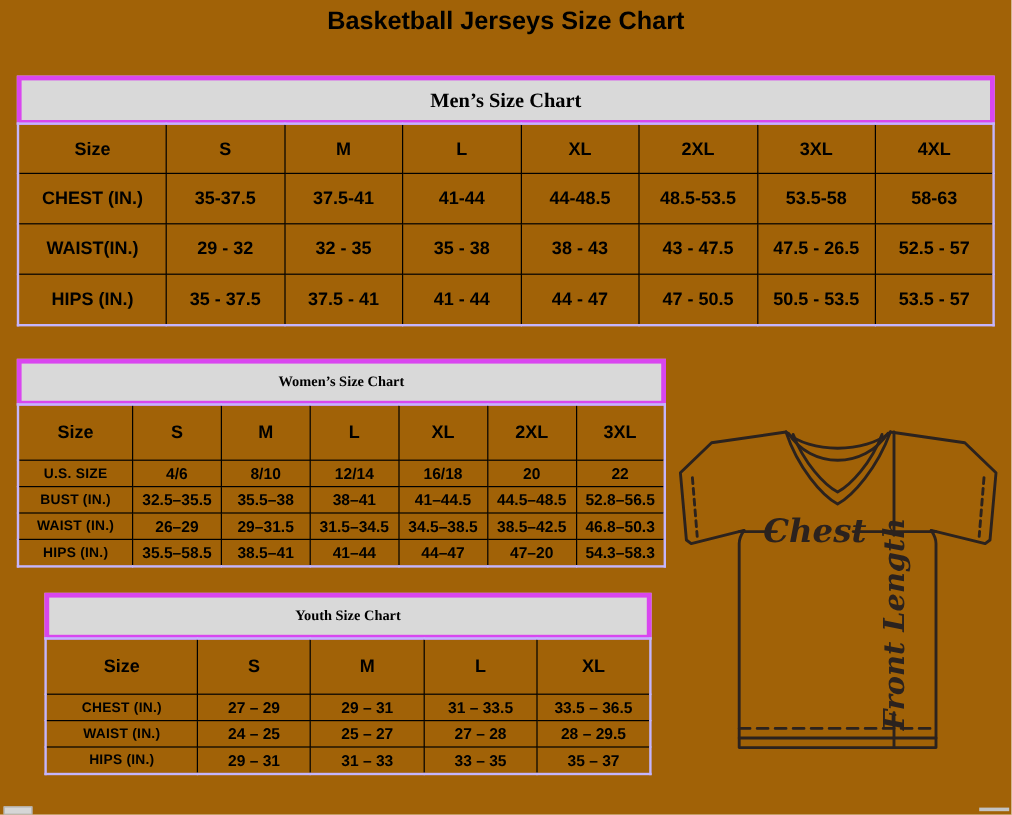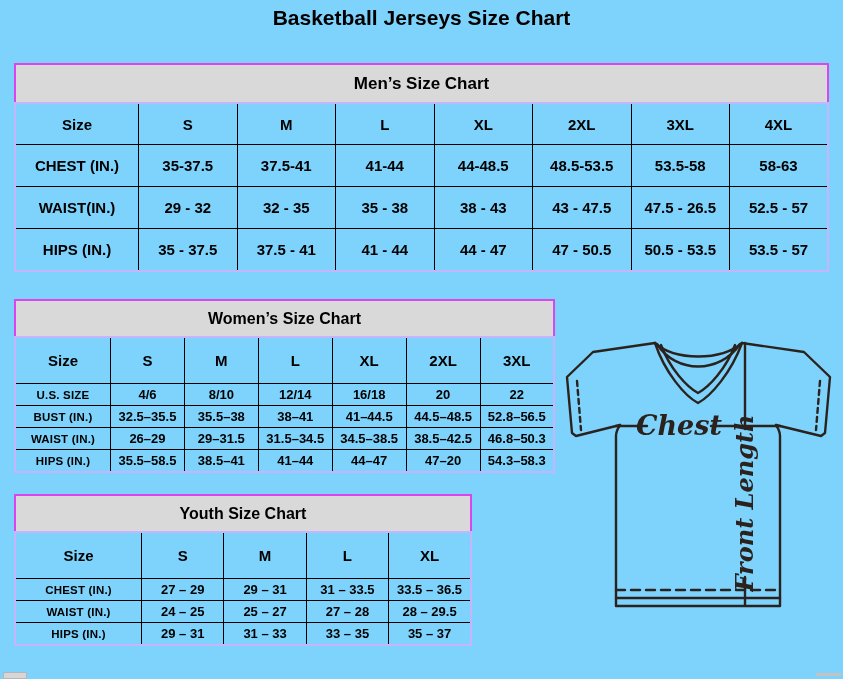--- a/index.html
+++ b/index.html
@@ -1,54 +1,54 @@
 <!DOCTYPE html>
 <html style="--header-bg: #d9d9d9;"><head>
 <meta charset="utf-8">
 <style>
   html,body { margin:0; padding:0; background:#fff; }
   .page {
-    position:relative; width:843px; height:679px; background:#7dd3fc;
+    position:relative; width:843px; height:679px; background:#a16207;
     font-family:"Liberation Sans", sans-serif; color:#000; overflow:hidden;
   }
   .page-title {
     position:absolute; top:6px; left:0; width:100%;
     text-align:center; font-size:21px; font-weight:bold; margin:0;
   }
   .chart-block { position:absolute; left:14px; }
   .band {
-    box-sizing:border-box; border:2px solid #d946ef; background:var(--header-bg,#d9d9d9);
-    text-align:center; font-weight:bold; display:flex; align-items:center; justify-content:center;
+    box-sizing:border-box; border:4px solid #d946ef; background:var(--header-bg,#d9d9d9);
+    text-align:center; font-weight:bold; display:flex; align-items:center; justify-content:center;font-family:Liberation Serif, serif;
   }
   .size-table {
     border-collapse:collapse; width:100%; table-layout:fixed;
     margin-top:-2px; border:2px solid #c4b5fd;
   }
   .size-table th, .size-table td {
     border:1px solid #000; text-align:center; font-weight:bold; padding:0 2px;
     overflow:hidden; white-space:nowrap;
   }
   
   .men-block { top:63px; width:815px; }
   .men-band { height:41px; font-size:17px; }
   .men thead th { height:40px; font-size:15px; }
   .men tbody th, .men tbody td { height:41px; font-size:15px; }
   .men thead th:first-child { width:118px; }
   
   .women-block { top:299px; width:541px; }
-  .small-band { height:39px; font-size:16px; }
+  .small-band { height:39px; font-size:12px; }
   .wy thead th { height:45px; font-size:15px; }
   .wy tbody th, .wy tbody td { height:21px; font-size:13px; }
   .wy tbody th.row-label { font-size:11.5px; letter-spacing:0.2px; }
   .women thead th:first-child { width:90px; }
   
-  .youth-block { top:494px; width:458px; }
+  .youth-block { top:494px; width:506px;margin-left:23px; }
   .youth thead th:first-child { width:121px; }
   
-  .jersey-wrap { position:absolute; left:563px; top:339px; width:272px; height:284px; }
+  .jersey-wrap { position:absolute; left:563px; top:356px; width:272px; height:284px; }
   .diagram-text {
     font-family:"DejaVu Serif", serif; font-style:italic; font-weight:bold; fill:#2b221e;
   }
   
   .frag { position:absolute; }
   .frag-left { left:3px; top:672px; width:24px; height:7px; background:#d6d6d6; border:1px solid #b5b5b5; box-sizing:border-box; }
   .frag-right { left:816px; top:673px; width:25px; height:3px; background:#c3c3c3; }
 </style>
 </head>
 <body>

